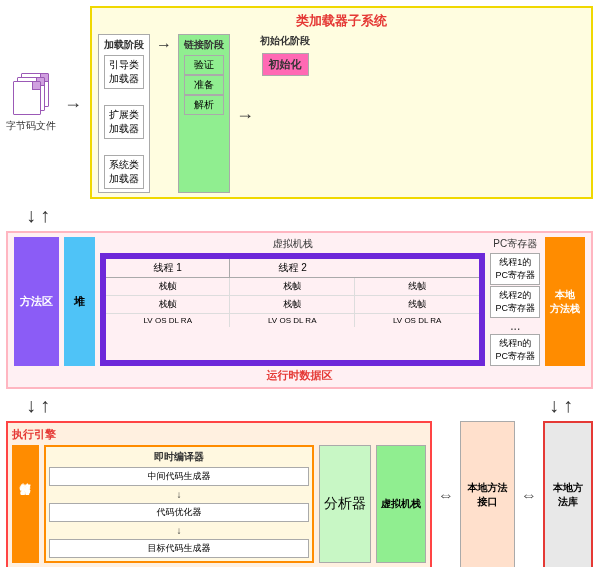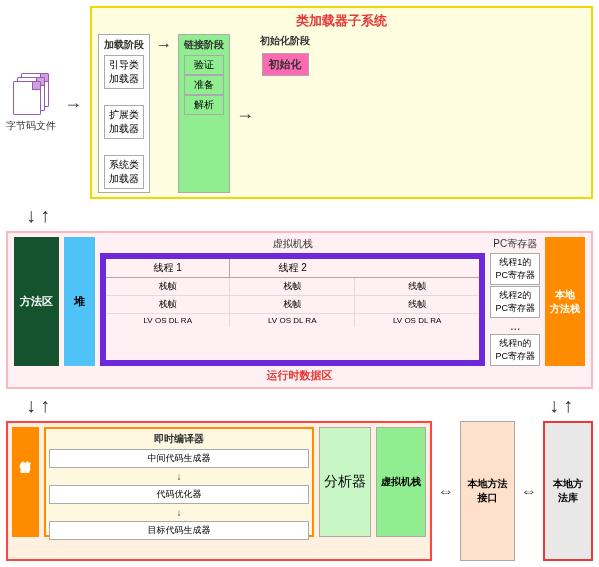--- a/index.html
+++ b/index.html
@@ -191,21 +191,21 @@
       margin-top: 2px;
     }
 
     .runtime-inner {
       display: flex;
       align-items: stretch;
       gap: 5px;
     }
 
     .method-area {
-      background: #14532d;
+      background: #8b5cf6;
       color: #fff;
       display: flex;
       align-items: center;
       justify-content: center;
       writing-mode: horizontal-tb;
       font-size: 11px;
       font-weight: bold;
       padding: 4px 6px;
       flex-shrink: 0;
       min-height: 80px;
@@ -592,20 +592,21 @@
     </div>
     <div class="arrows-row">
       <div class="big-arrow">↓</div>
       <div class="big-arrow">↑</div>
     </div>
   </div>
 
   <div class="bottom-section">
 
     <div class="exec-engine">
+      <div class="exec-title">执行引擎</div>
       <div class="exec-inner">
 
         <div class="interpreter-box">解释器</div>
 
         <div class="jit-compiler">
           <div class="jit-title">即时编译器</div>
           <div class="jit-item">中间代码生成器</div>
           <div class="jit-arrow">↓</div>
           <div class="jit-item">代码优化器</div>
           <div class="jit-arrow">↓</div>

